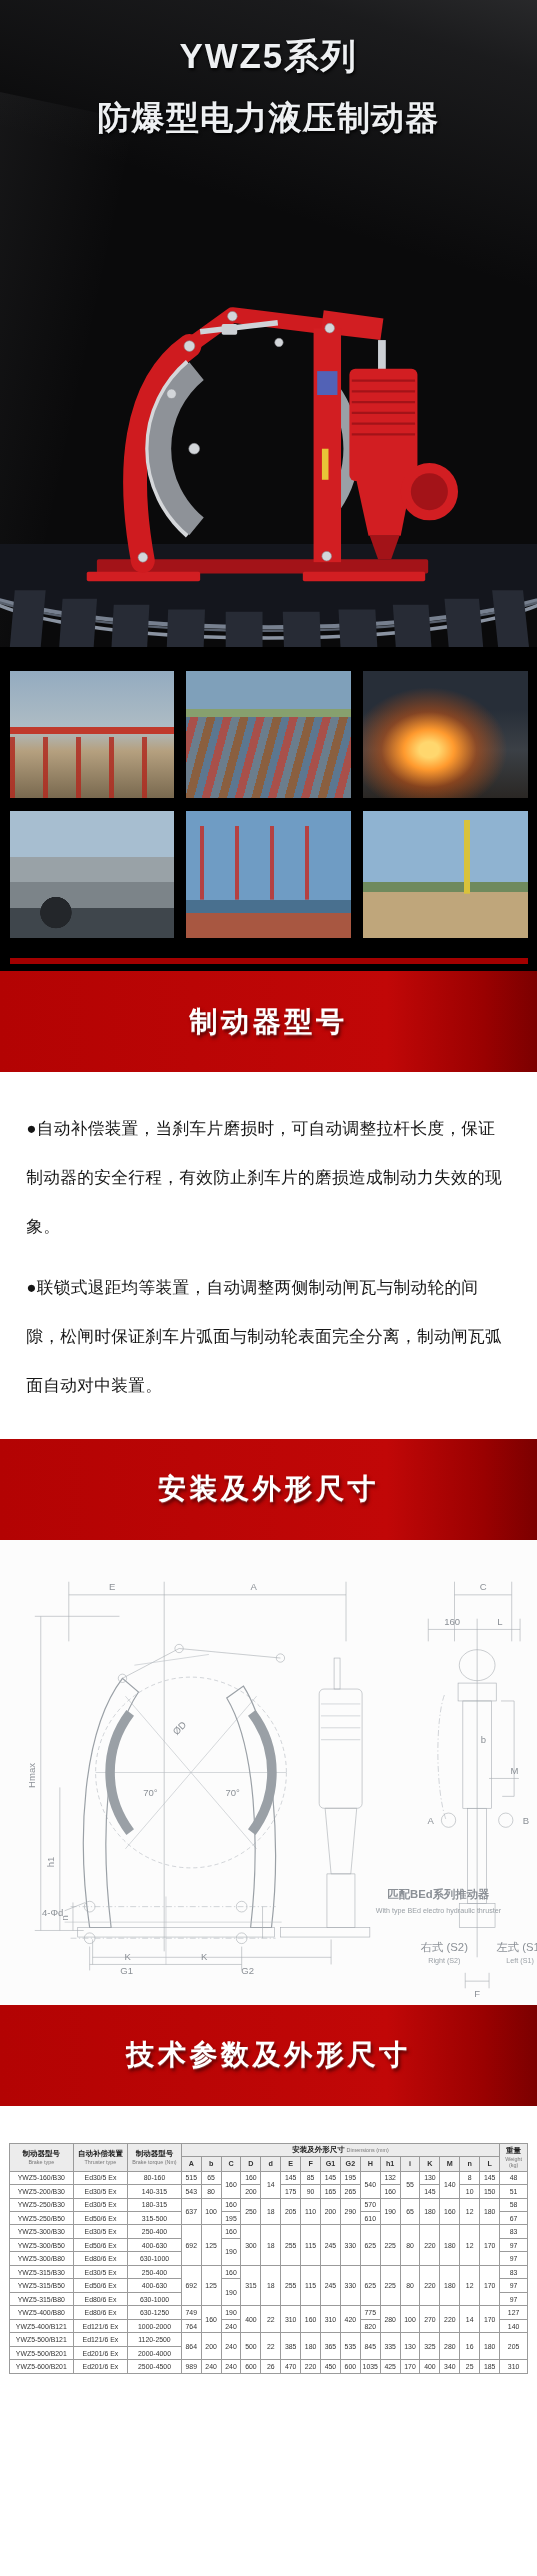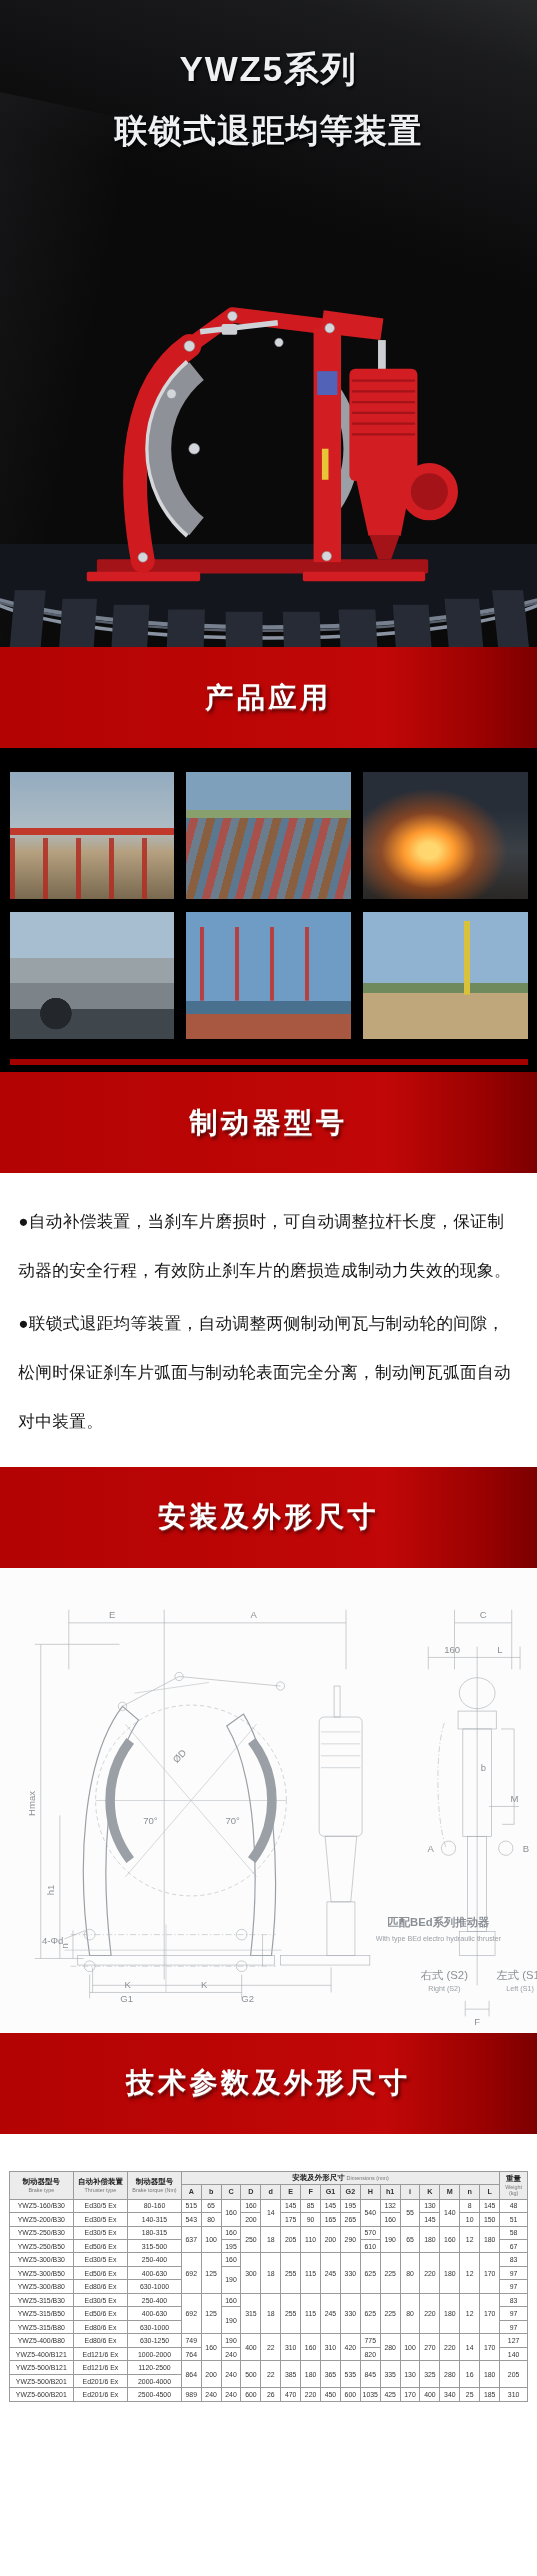--- a/index.html
+++ b/index.html
@@ -6,21 +6,21 @@
   body{width:537px;background:#ffffff;font-family:"Liberation Sans","DejaVu Sans",sans-serif;}
   .page{width:537px;overflow:hidden;background:#fff;}
 
   
   .hero{position:relative;height:647px;background:#0a0a0b;overflow:hidden;}
   .streak1{position:absolute;left:-191px;top:-251px;width:1014px;height:465px;
     background:linear-gradient(180deg,rgba(225,227,231,.30),rgba(130,132,138,.14) 55%,rgba(0,0,0,0));
     transform:rotate(17deg);}
   .streak2{position:absolute;left:-322px;top:90px;width:537px;height:835px;
     background:linear-gradient(90deg,rgba(190,192,198,.18),rgba(0,0,0,0) 70%);transform:rotate(12deg);}
-  .hero-title{position:relative;text-align:center;color:#eef0f2;padding-top:46px;z-index:3;}
+  .hero-title{position:relative;text-align:center;color:#eef0f2;padding-top:33px;z-index:3;}
   .hero-title .t1{font-size:35px;font-weight:700;letter-spacing:1.8px;text-shadow:1.2px 2.4px 3px rgba(0,0,0,.85);}
   .hero-title .t2{font-size:33px;font-weight:700;letter-spacing:1.2px;margin-top:15.5px;text-shadow:1.2px 2.4px 3px rgba(0,0,0,.85);}
   .pedestal{position:absolute;left:0;bottom:-3.6px;z-index:1;}
   .machine{position:absolute;left:76px;top:192px;z-index:2;}
 
   
   .banner{height:101px;display:flex;align-items:center;justify-content:center;
     background:linear-gradient(90deg,#b30303 0%,#c10707 72%,#9a0101 90%,#7c0000 100%);}
   .banner span{color:#ffffff;font-size:28px;font-weight:700;letter-spacing:3.6px;
     text-shadow:1.8px 3px 3.6px rgba(0,0,0,.55),0 0.6px 0 rgba(255,255,255,.35);}
@@ -46,21 +46,21 @@
     repeating-linear-gradient(90deg,rgba(188,55,52,.9) 0 3.6px,rgba(0,0,0,0) 3.6px 35px) 14.3px 28%/82% 58% no-repeat,
     linear-gradient(180deg,#6f9cc4 0 70%,#49708f 70% 80%,#a85741 80% 100%);}
   .ph-6{background:
     linear-gradient(#d9c23a,#d9c23a) 64% 16%/6px 58% no-repeat,
     linear-gradient(180deg,#8fb3d1 0 56%,#6f8a5d 56% 64%,#bfa67b 64% 100%);}
   .pre-strip{height:6px;background:#a30000;margin-top:20px;}
   .black-gap{height:7.2px;background:#000;}
 
   
   .features{background:#fff;padding:20px 14.3px 16.7px;}
-  .features p{margin:4px;font-size:16.7px;line-height:49px;color:#161616;letter-spacing:0.3px;}
+  .features p{margin:12px;font-size:16.7px;line-height:49px;color:#161616;letter-spacing:0.3px;}
 
   
   .drawing{background:#fcfcfc;height:465px;}
   .drawing svg{display:block;}
   .dl{stroke:#a7acb2;stroke-width:1;fill:none;}
   .dl2{stroke:#b9bec4;stroke-width:1;fill:none;}
   .dsh{stroke:#b3b8be;stroke-width:1;fill:none;stroke-dasharray:7 5;}
   .dshd{stroke:#b3b8be;stroke-width:1;fill:none;stroke-dasharray:10 4 2 4;}
   .thick{stroke:#9aa0a6;fill:none;}
   .dtxt{fill:#8b9096;font-size:16px;font-family:"Liberation Sans","DejaVu Sans",sans-serif;}
@@ -85,21 +85,21 @@
 </head>
 <body>
 
 <div class="page">
 
   <section class="hero">
     <div class="streak1"></div>
     <div class="streak2"></div>
     <div class="hero-title">
       <div class="t1">YWZ5系列</div>
-      <div class="t2">联锁式退距均等装置</div>
+      <div class="t2">防爆型电力液压制动器</div>
     </div>
 
     <svg class="pedestal" width="537" height="107" viewBox="0 0 900 180">
       <ellipse cx="450" cy="30" rx="560" ry="110" fill="#14161d"></ellipse>
       <path d="M-110,30 A560,110 0 0 0 1010,30" fill="none" stroke="#77808f" stroke-width="7"></path>
       <path d="M-80,46 A530,100 0 0 0 980,46" fill="none" stroke="#59616e" stroke-width="4"></path>
       <path d="M-45,66 A495,92 0 0 0 945,66" fill="none" stroke="#8a93a1" stroke-width="6"></path>
       <g fill="#272b35">
         <rect x="30" y="78" width="52" height="102" transform="skewX(-5)"></rect>
         <rect x="110" y="92" width="58" height="92" transform="skewX(-4)"></rect>
@@ -156,23 +156,20 @@
           <circle cx="425" cy="228" r="8"></circle>
         <circle cx="112" cy="612" r="8"></circle>
           <circle cx="160" cy="338" r="8"></circle>
           <circle cx="198" cy="430" r="9"></circle>
         <circle cx="340" cy="252" r="7"></circle>
           <circle cx="420" cy="610" r="8"></circle>
       </g>
     </svg>
   </section>
 
-  <section class="banner">
-    <span>产品应用</span>
-  </section>
 
   <section class="photos">
     <div class="photo-grid">
       <div class="tile ph-1"></div>
       <div class="tile ph-2"></div>
       <div class="tile ph-3"></div>
       <div class="tile ph-4"></div>
       <div class="tile ph-5"></div>
       <div class="tile ph-6"></div>
     </div>

